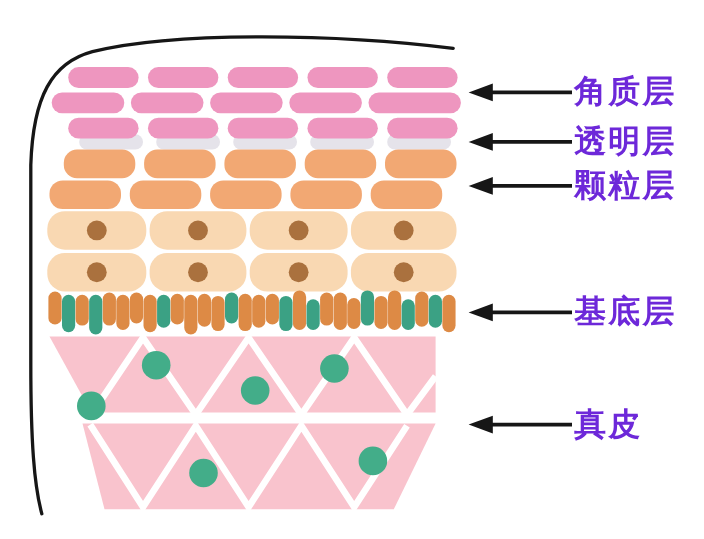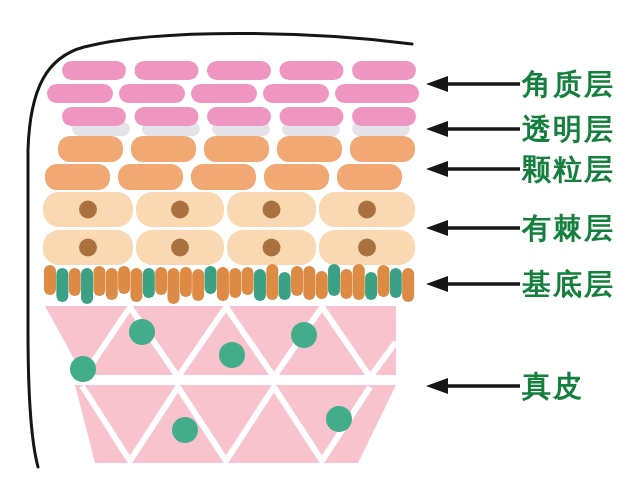--- a/index.html
+++ b/index.html
@@ -17,21 +17,21 @@
     height:34px;
     display:flex;
     align-items:center;
     gap:2px;
   }
   .arrow-svg{display:block;flex:0 0 auto;}
   .label-text{
     font-size:29px;
     font-weight:600;
     letter-spacing:2px;
-    color:#15803d;
+    color:#6d28d9;
     line-height:34px;
     white-space:nowrap;
   }
 </style>
 </head>
 <body>
 
 <div class="stage">
 
   <svg id="figure" width="640" height="490" viewBox="0 0 640 490">
@@ -157,27 +157,20 @@
   </div>
 
   <div class="label-row" style="top:112px">
     <svg class="arrow-svg" width="96" height="24" viewBox="0 0 96 24">
       <line x1="96" y1="12" x2="20" y2="12" stroke="#161616" stroke-width="3.5"></line>
       <polygon points="2,12 24,4 24,20" fill="#161616"></polygon>
     </svg>
     <span class="label-text">透明层</span>
   </div>
 
-  <div class="label-row" style="top:211px">
-    <svg class="arrow-svg" width="96" height="24" viewBox="0 0 96 24">
-      <line x1="96" y1="12" x2="20" y2="12" stroke="#161616" stroke-width="3.5"></line>
-      <polygon points="2,12 24,4 24,20" fill="#161616"></polygon>
-    </svg>
-    <span class="label-text">有棘层</span>
-  </div>
 
   <div class="label-row" style="top:267px">
     <svg class="arrow-svg" width="96" height="24" viewBox="0 0 96 24">
       <line x1="96" y1="12" x2="20" y2="12" stroke="#161616" stroke-width="3.5"></line>
       <polygon points="2,12 24,4 24,20" fill="#161616"></polygon>
     </svg>
     <span class="label-text">基底层</span>
   </div>
 
   <div class="label-row" style="top:369px">

